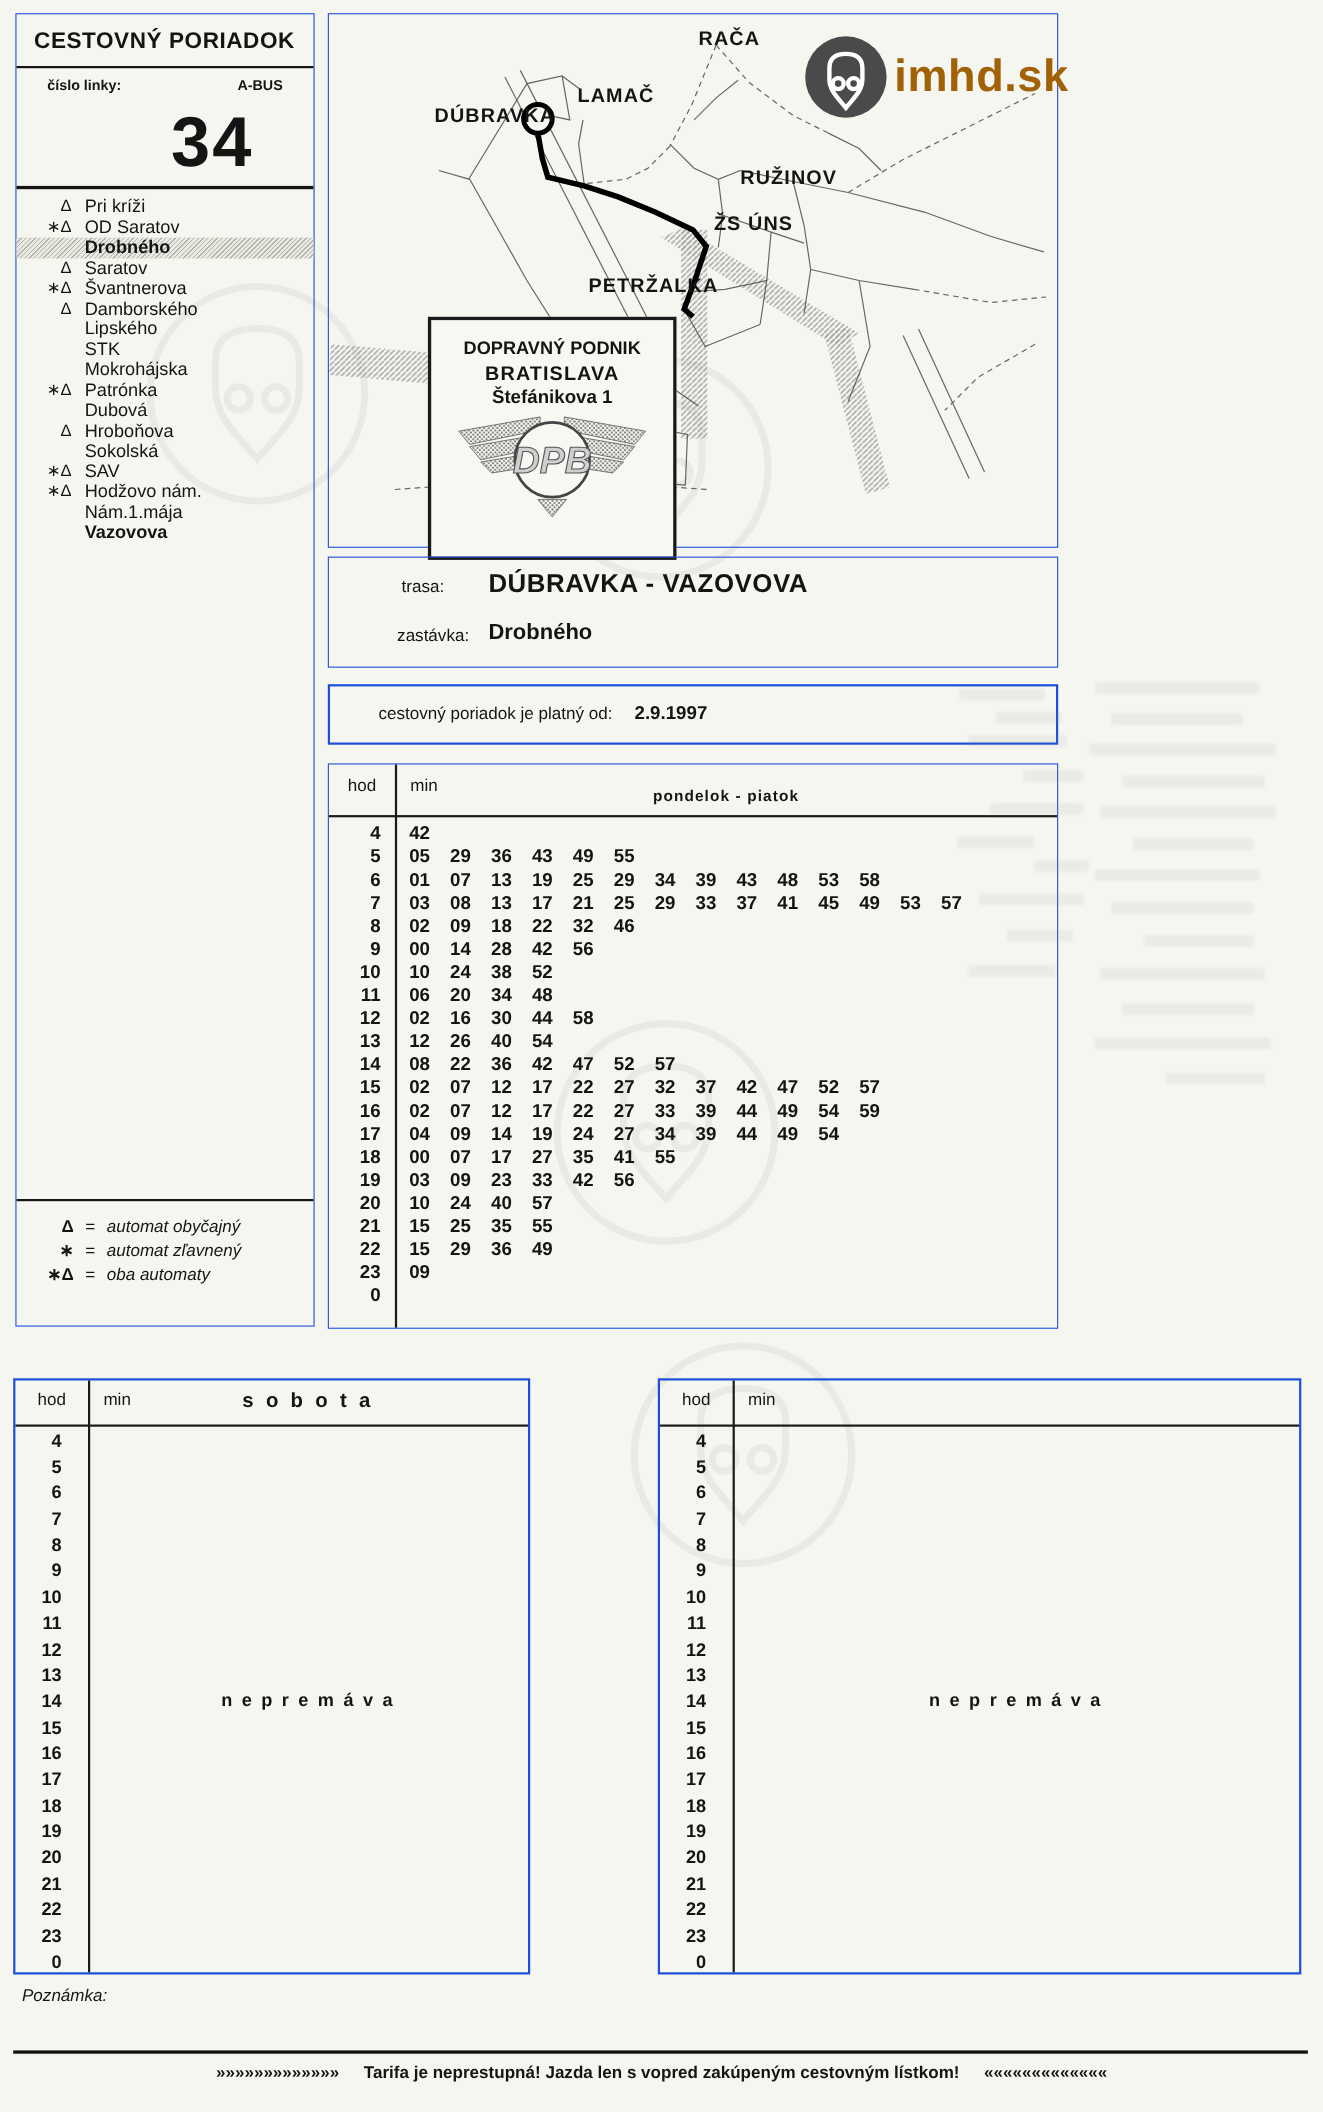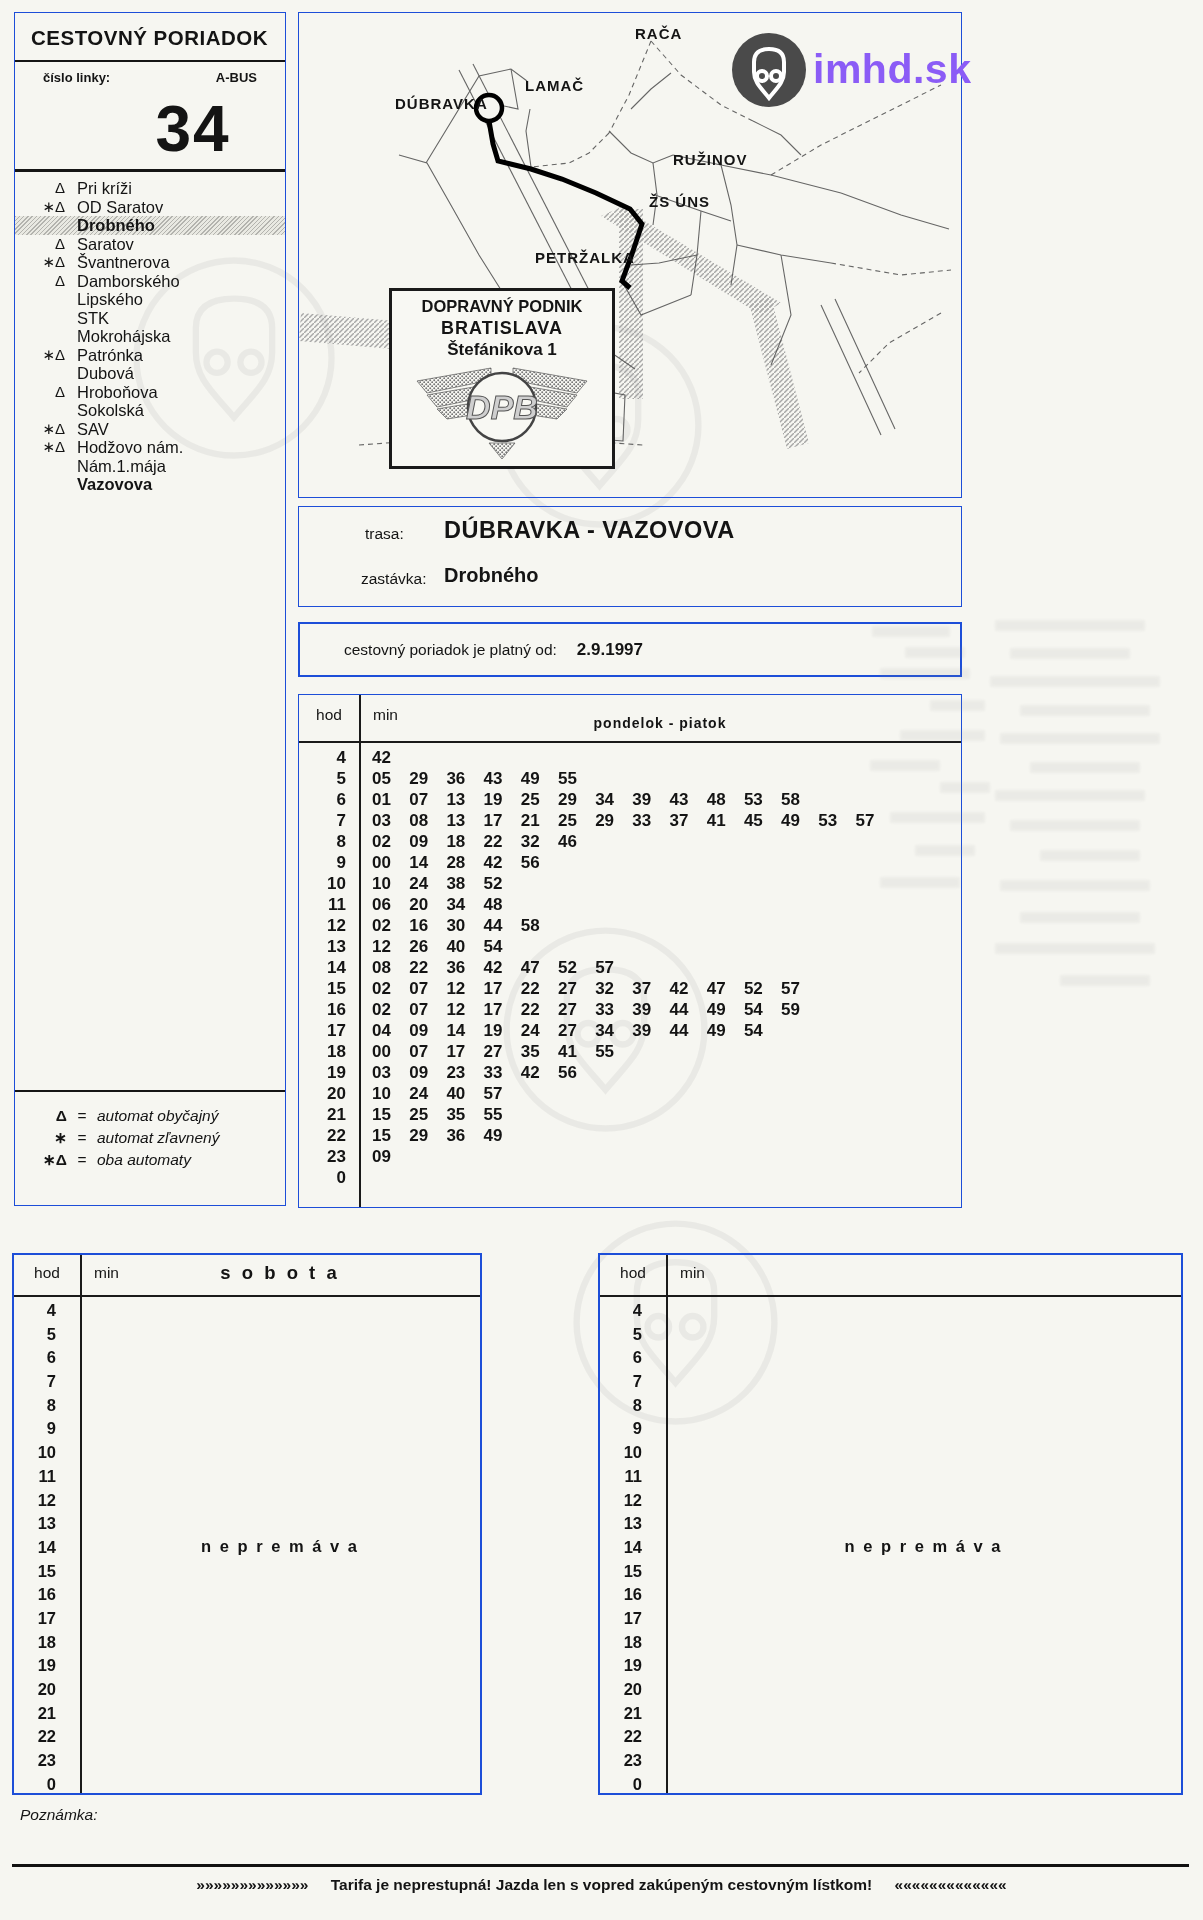--- a/index.html
+++ b/index.html
@@ -21,25 +21,25 @@
   .stop-name{padding-left:12px;white-space:nowrap;}
   .stop-row.bold .stop-name{font-weight:bold;}
   .stop-row.hl{background:repeating-linear-gradient(135deg,rgba(40,40,40,.28) 0 1px,rgba(40,40,40,0) 1px 3px),#e9e9e2;}
   .lc-legend{position:absolute;left:0;right:0;top:1077px;border-top:2px solid #151515;padding-top:13px;}
   .lg-row{display:flex;height:22px;line-height:22px;font-size:15.5px;}
   .lg-sym{width:52px;text-align:right;font-weight:bold;flex:none;}
   .lg-eq{width:30px;text-align:center;flex:none;}
   .lg-txt{font-style:italic;}
 
   
-  .map-label{position:absolute;font-size:15px;font-weight:bold;letter-spacing:1px;white-space:nowrap;}
+  .map-label{position:absolute;font-size:18px;font-weight:bold;letter-spacing:1px;white-space:nowrap;}
   .imhd-logo{position:absolute;left:432px;top:19px;width:76px;height:76px;}
-  .imhd-text{position:absolute;left:514px;top:33px;font-size:41px;font-weight:bold;color:#8b5cf6;letter-spacing:.5px;}
-  .dpb-box{position:absolute;left:90px;top:275px;width:226px;height:181px;box-sizing:border-box;
-           border:3px solid #1a1a1a;background:#f8f8f3;text-align:center;padding-top:5px;}
+  .imhd-text{position:absolute;left:514px;top:33px;font-size:41px;font-weight:bold;color:#a16207;letter-spacing:.5px;}
+  .dpb-box{position:absolute;left:90px;top:275px;width:226px;height:221px;box-sizing:border-box;
+           border:3px solid #1a1a1a;background:#f8f8f3;text-align:center;padding-top:16px;}
   .dpb-l1{font-size:16.5px;font-weight:bold;line-height:21px;}
   .dpb-l2{font-size:18px;font-weight:bold;line-height:22px;letter-spacing:1px;}
   .dpb-l3{font-size:17px;font-weight:bold;line-height:22px;}
 
   
   .ri-label{position:absolute;font-size:15.5px;}
   .ri-value{position:absolute;font-weight:bold;white-space:nowrap;}
   .valid-row{display:flex;align-items:baseline;height:100%;padding-left:44px;}
   .valid-label{font-size:15.5px;line-height:52px;}
   .valid-date{font-size:17px;font-weight:bold;margin-left:20px;}

